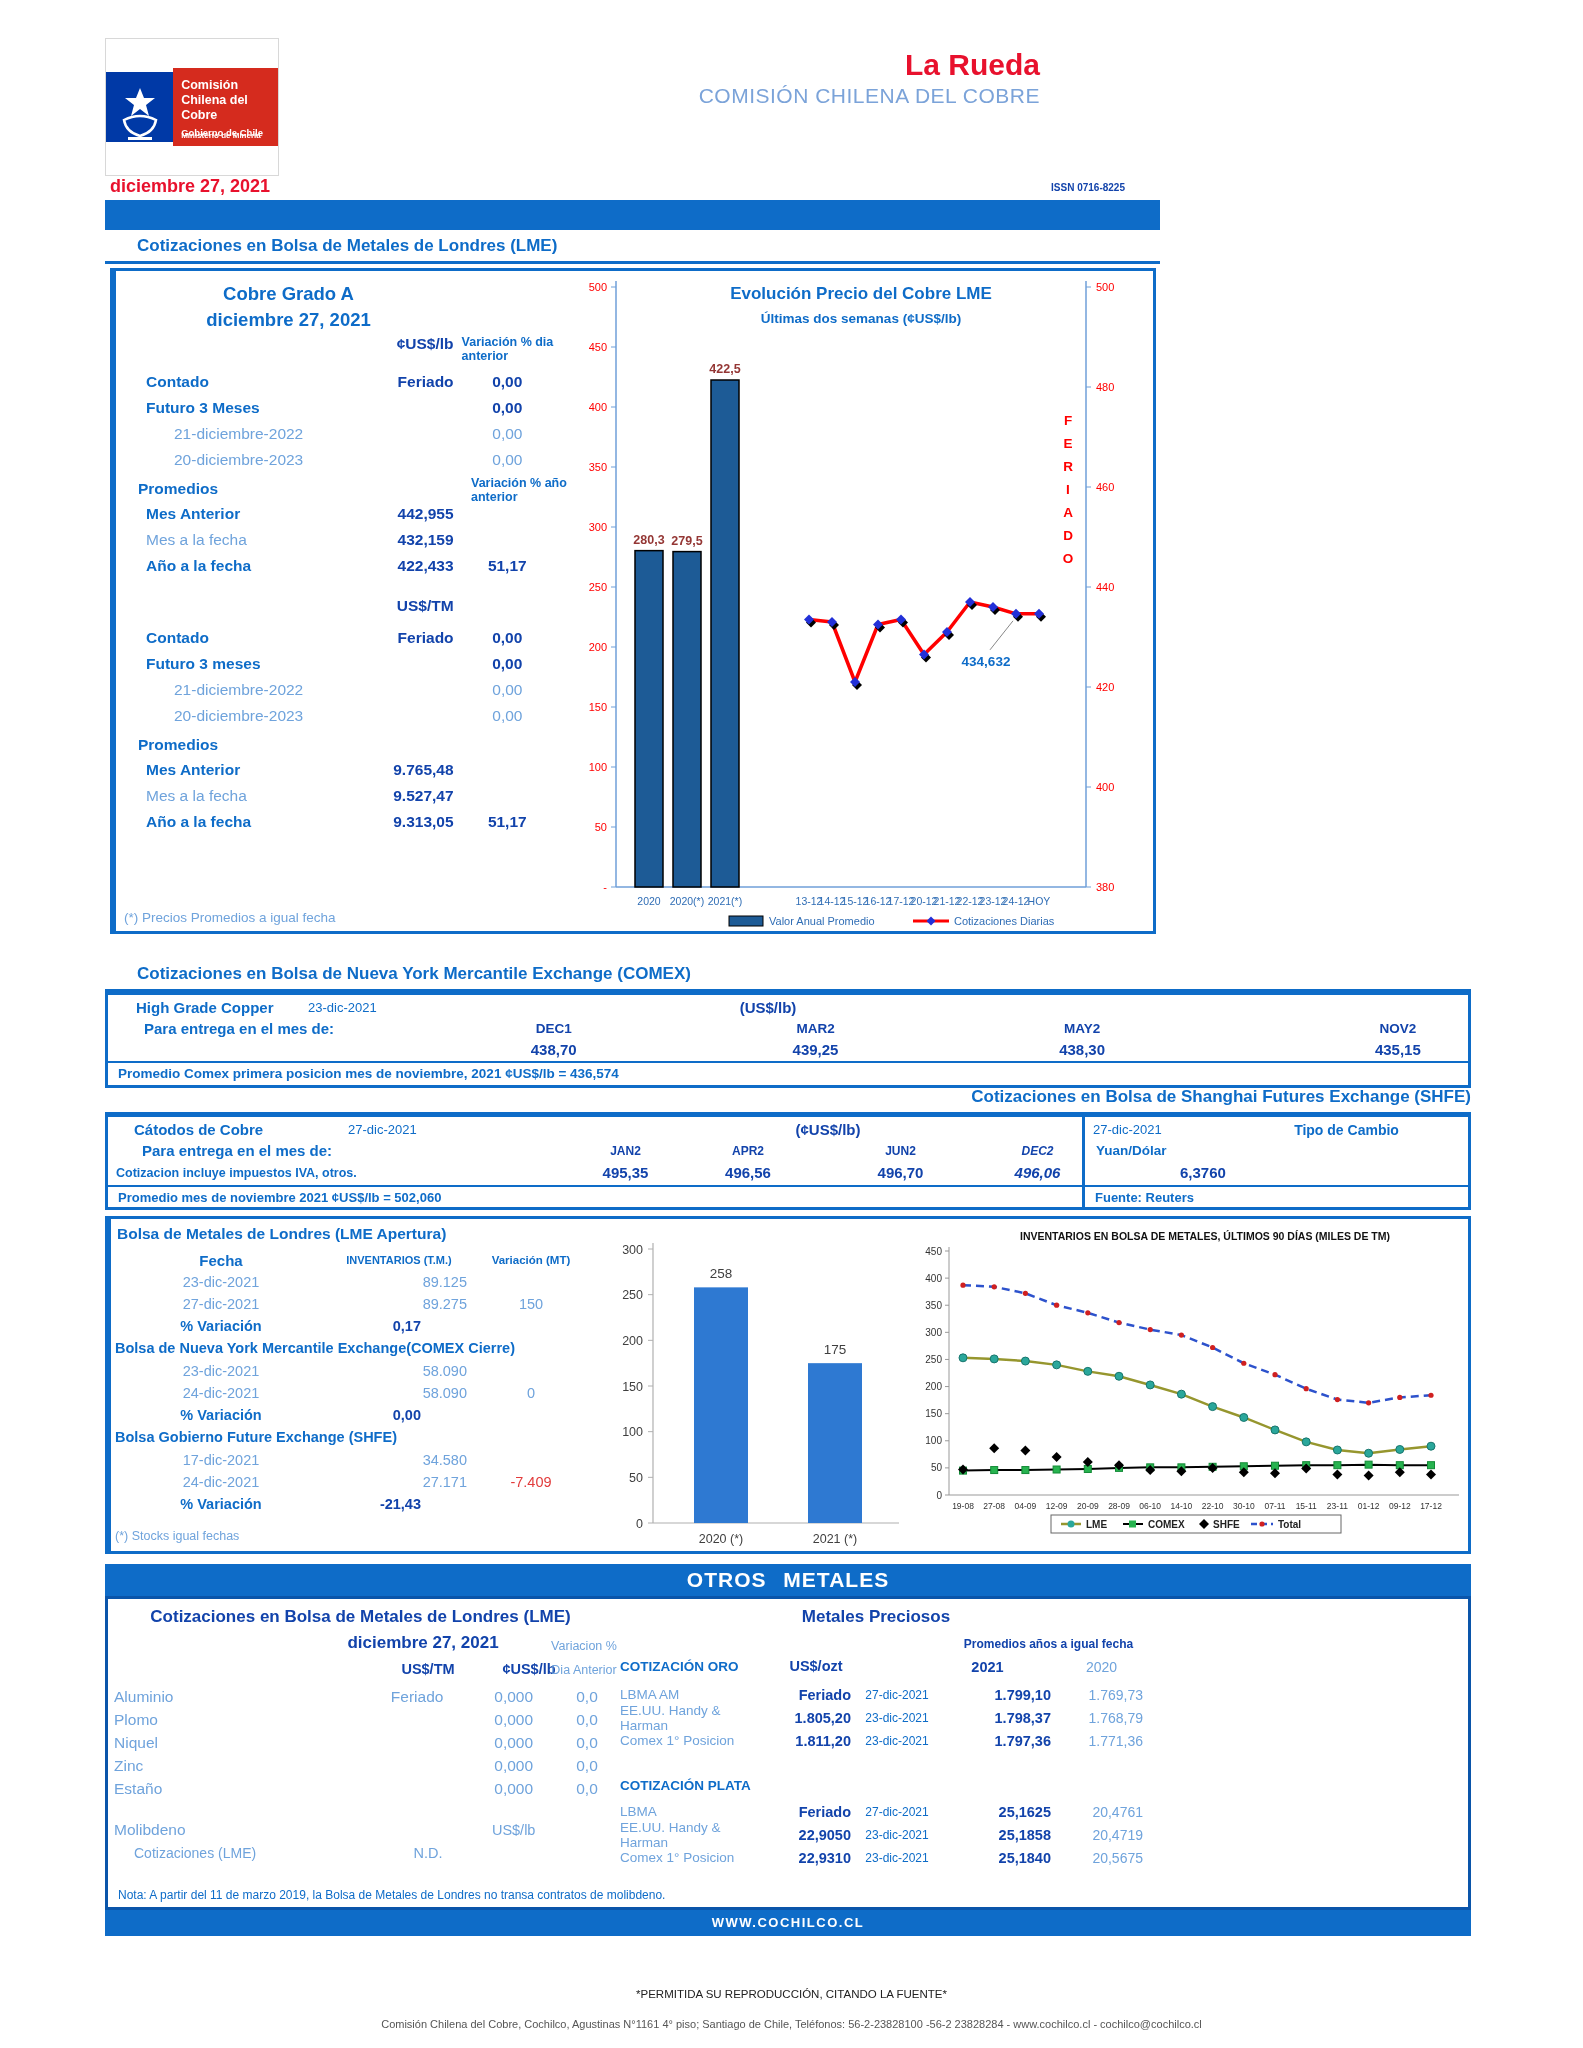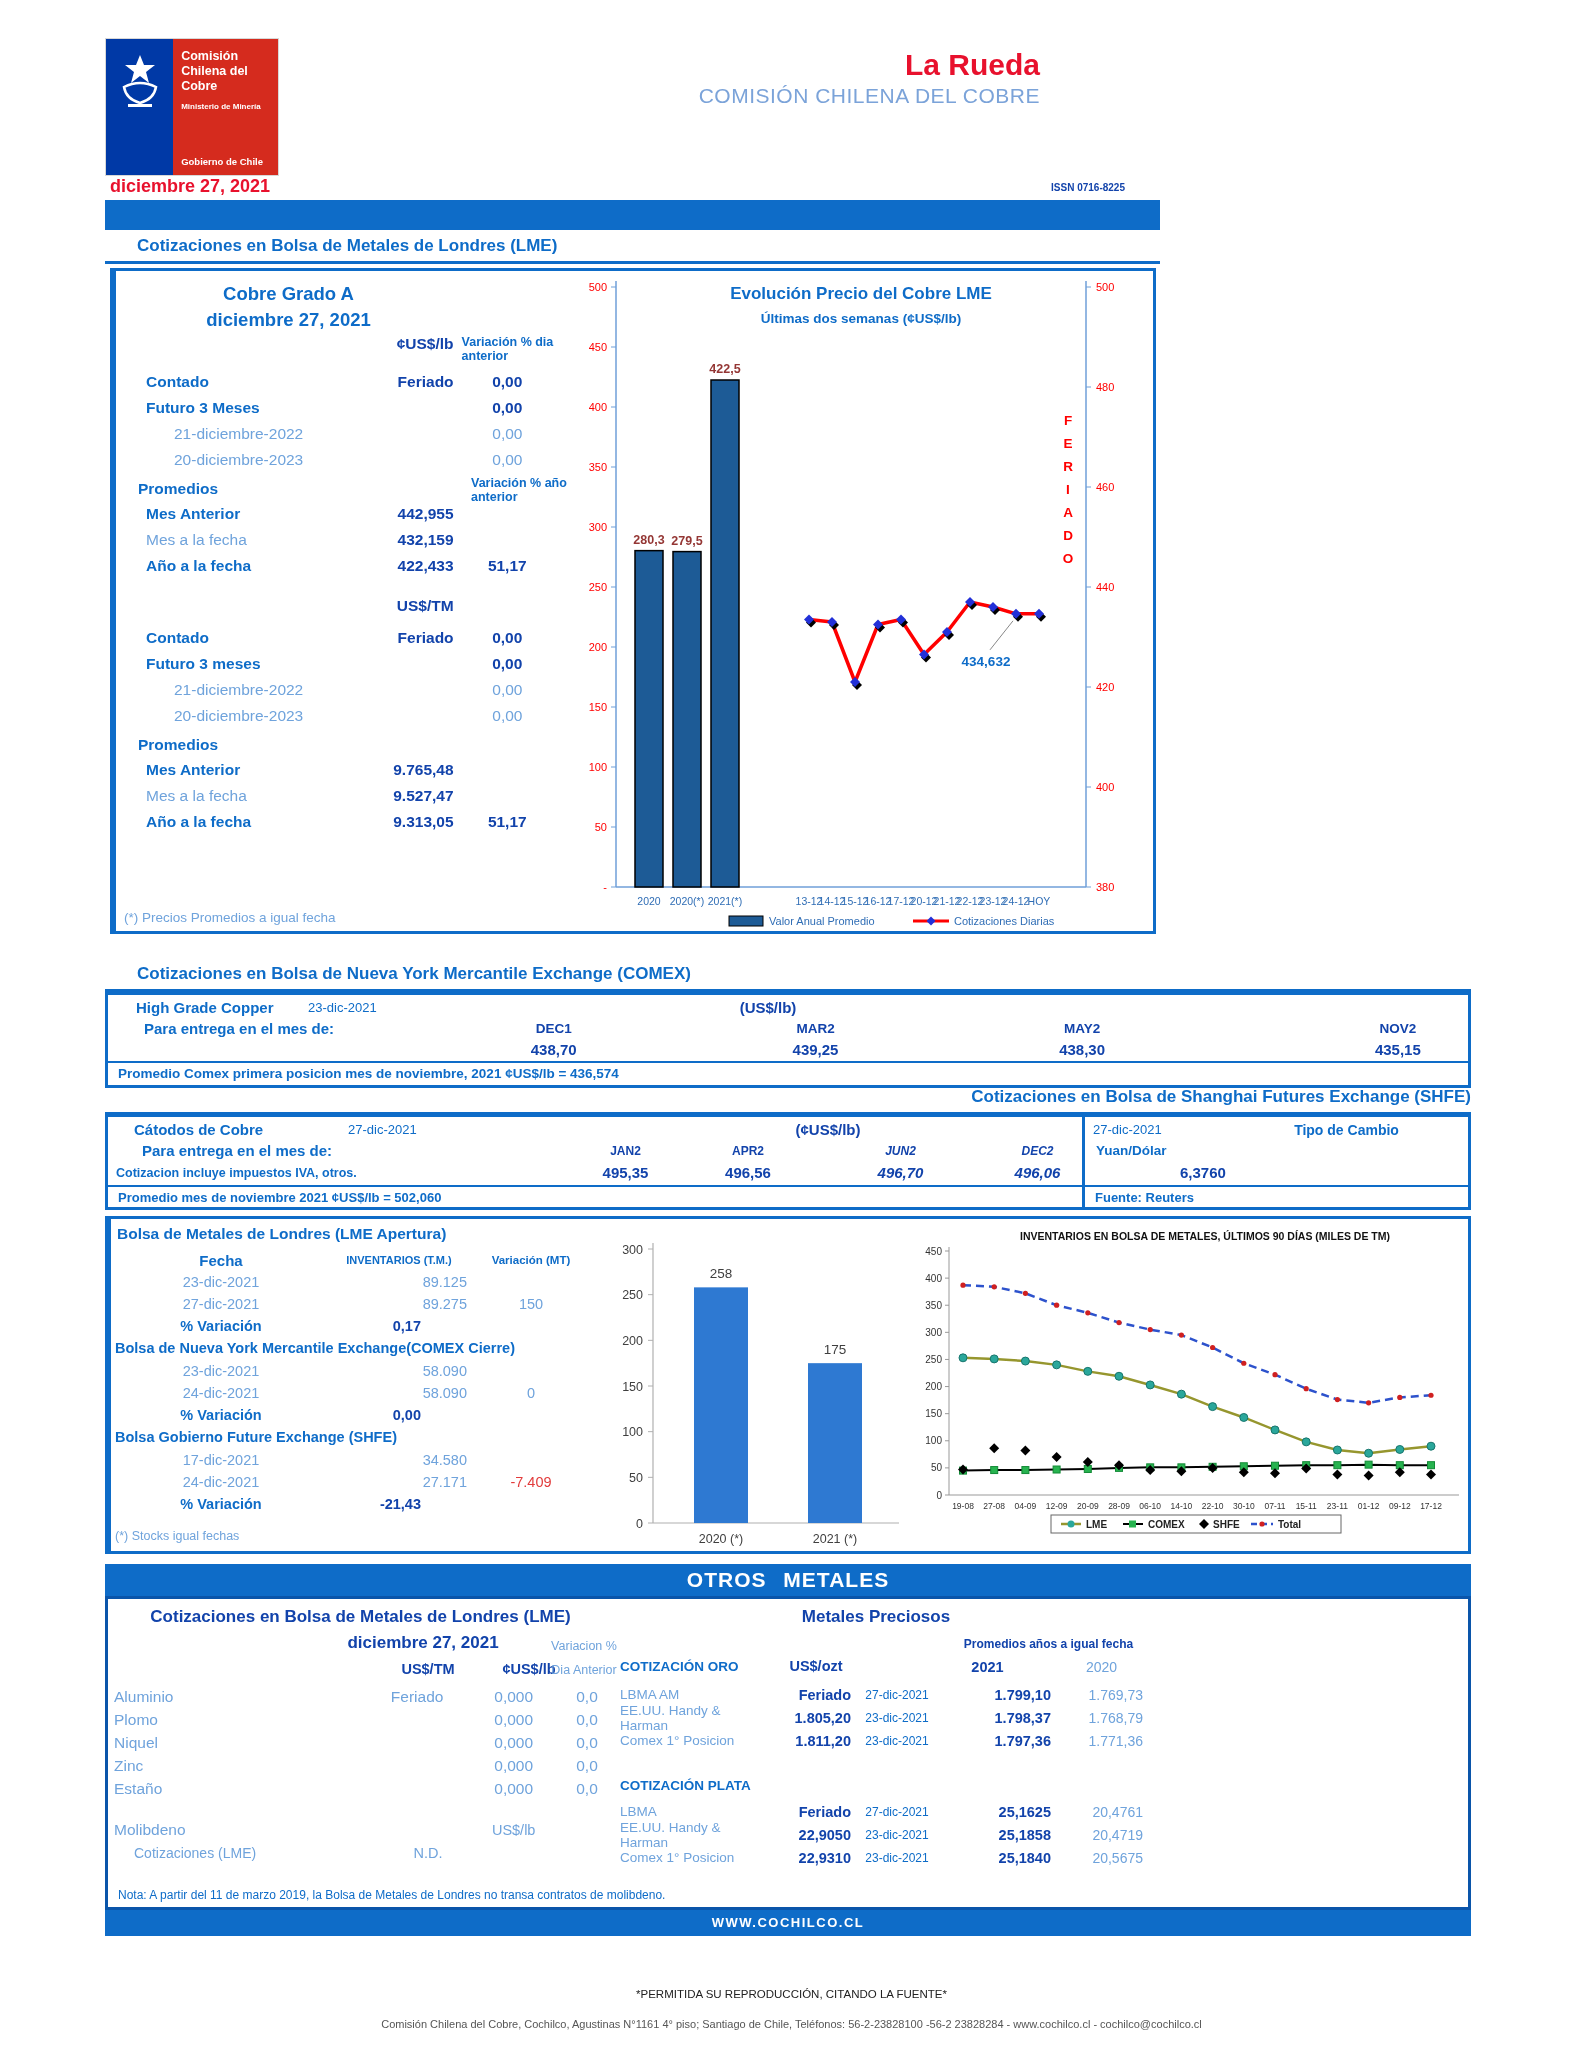--- a/index.html
+++ b/index.html
@@ -8,21 +8,21 @@
     --logoblue:#0039a6; --logored:#d52b1e;
   }
   *{box-sizing:border-box;margin:0;padding:0;}
   body{width:1583px;height:2048px;position:relative;background:#fff;
        font-family:"Liberation Sans",sans-serif;color:#222;}
   .abs{position:absolute;}
   .b{font-weight:bold;}
   .ac{color:var(--accent);} .nv{color:var(--navy);} .lt{color:var(--light);} .bar{background:var(--accent);}
 
   
-  .logo{left:105px;top:38px;width:174px;height:138px;display:flex;border:1px solid #d8d8d8;}
+  .logo{left:105px;top:38px;width:174px;height:138px;display:flex;border:1px solid #d8d8d8;align-items:center;}
   .logo-blue{width:68px;background:var(--logoblue);display:flex;align-items:flex-start;justify-content:center;padding-top:14px;}
   .logo-red{width:106px;background:var(--logored);color:#fff;padding:10px 6px 6px 8px;position:relative;}
   .logo-red .l1{font-size:12.5px;font-weight:bold;line-height:15px;}
   .logo-red .l2{font-size:8px;font-weight:bold;margin-top:8px;}
   .logo-red .l3{font-size:9.5px;font-weight:bold;position:absolute;bottom:8px;left:8px;}
   .brand{left:620px;top:48px;width:420px;text-align:right;}
   .brand .t{font-size:30px;font-weight:bold;color:var(--red);}
   .brand .s{font-size:21px;color:#7ba3d9;letter-spacing:.5px;margin-top:2px;}
   .dateline{left:110px;top:176px;font-size:18px;font-weight:bold;color:var(--red);}
   .issn{left:1000px;top:182px;width:125px;text-align:right;font-size:10px;font-weight:bold;color:var(--navy);}
@@ -60,21 +60,21 @@
   .strip{border-top:2.5px solid var(--accent);height:23px;line-height:22px;font-weight:bold;
          font-size:13.5px;color:var(--accent);padding-left:10px;margin-top:1px;}
   .shfewrap{left:105px;top:1114px;width:1366px;display:flex;}
   .boxs{width:980px;height:96px;border:3px solid var(--accent);}
   .boxt{width:389px;height:96px;border:3px solid var(--accent);margin-left:-3px;}
   .shfe-prod{font-weight:bold;font-size:15px;color:var(--accent);padding-left:26px;width:240px;}
   .shfe-date{font-size:13px;color:var(--accent);width:170px;}
   .shfe-unit{font-weight:bold;font-size:15px;color:var(--navy);margin-left:230px;width:160px;text-align:center;}
   .shfe-lbl{font-weight:bold;font-size:15px;color:var(--accent);padding-left:34px;width:455px;}
   .shfe-tax{font-weight:bold;font-size:12.5px;color:var(--accent);padding-left:8px;width:455px;}
-  .sm1{width:125px;} .sm2{width:120px;} .sm3{width:185px;font-style:italic;} .sm4{width:89px;font-style:italic;}
+  .sm1{width:125px;} .sm2{width:120px;} .sm3{width:185px;} .sm4{width:89px;font-style:italic;}
   .sm{font-weight:bold;font-size:12px;color:var(--navy);text-align:center;}
   .sv{font-weight:bold;font-size:15px;color:var(--navy);text-align:center;}
   .tc-date{font-size:13px;color:var(--accent);padding-left:8px;width:140px;}
   .tc-lbl{font-weight:bold;font-size:14px;color:var(--accent);flex:1;text-align:center;}
   .tc-c{text-align:center;padding-left:150px;font-weight:bold;}
 
   
   .boxi{left:105px;top:1216px;width:1366px;height:338px;border:3px solid var(--accent);border-left-width:6px;display:flex;}
   .ipane{width:480px;position:relative;padding-top:6px;}
   .inv-h{font-weight:bold;font-size:15.5px;color:var(--accent);padding-left:6px;height:24px;}

